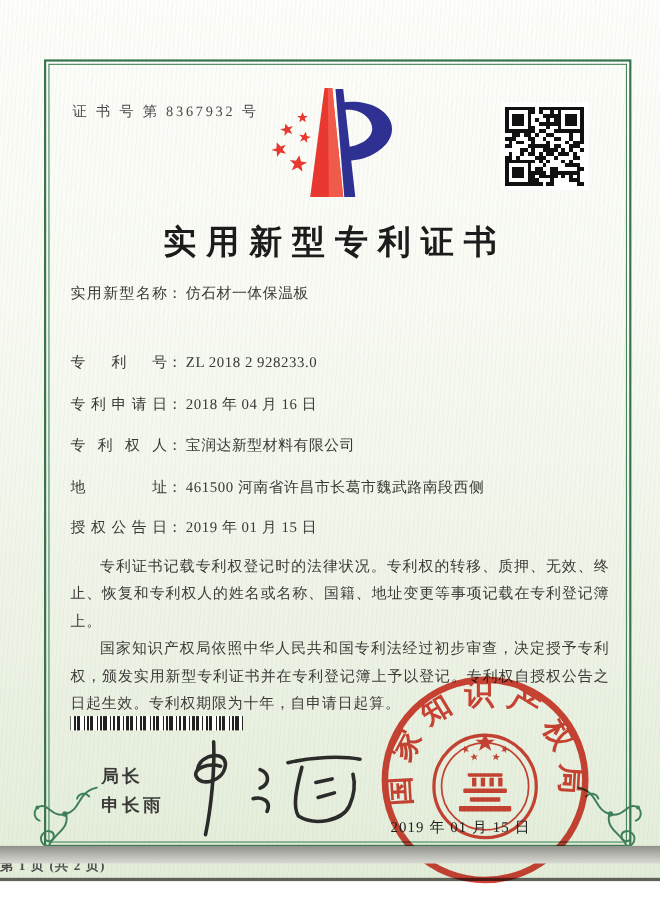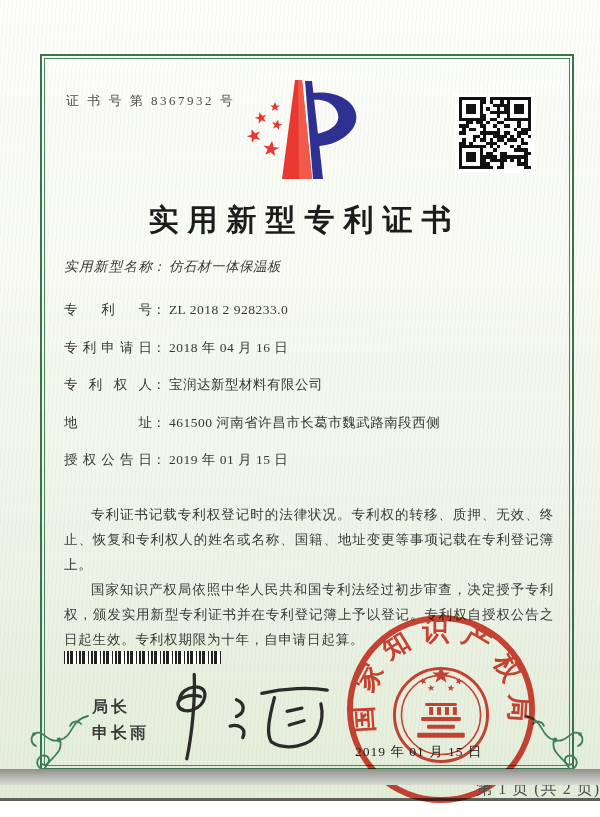--- a/index.html
+++ b/index.html
@@ -31,21 +31,21 @@
 
   .logo { position:absolute; left:231px; top:76px; width:152px; height:110px; }
   .qr { position:absolute; left:455px; top:93px; width:80px; height:80px; background:#fff; padding:4px; }
   .qr svg { width:100%; height:100%; shape-rendering:crispEdges; }
 
   .title { position:absolute; left:0; top:189px; width:600px; text-align:center;
     font-size:30px; font-weight:600; letter-spacing:9px; padding-left:9px; color:#1c1c1c;margin-top:11px; }
 
   .fields { position:absolute; left:64px; top:257px; right:42px; font-size:13.5px; color:#383836; }
   .field-row { line-height:20px; margin-bottom:17.5px; white-space:nowrap; }
-  .field-row.first { margin-bottom:23px;font-style:italic; }
+  .field-row.first { margin-bottom:43px; }
   .field-row.last { display:flex; gap:44px; }
   .flabel { display:inline-block; width:88px; text-align:justify; text-align-last:justify; vertical-align:bottom; }
   .flabel5 { display:inline-block; }
   .fvalue { letter-spacing:.5px; }
 
   .paras { position:absolute; left:64px; right:46px; top:502px;
     font-size:13.5px; line-height:25px; color:#3c3a38; text-align:justify; letter-spacing:.8px; }
   .paras p { text-indent:2em; }
 
   .barcode { position:absolute; left:64px; top:651px; width:157px; height:13px;
@@ -54,22 +54,22 @@
   .director { position:absolute; left:92px; top:694px; font-size:16px; font-weight:600;
     color:#3a3a38; letter-spacing:3px; line-height:26px; }
 
   .signature { position:absolute; left:152px; top:668px; width:190px; height:95px; }
 
   .seal { position:absolute; left:342px; top:610px; width:198px; height:198px;
     mix-blend-mode:multiply; opacity:.94; }
   .seal-date { position:absolute; left:355px; top:743px; font-size:13.5px; color:#1f1e1c;
     letter-spacing:1px; z-index:5; }
 
-  .footer-page { position:absolute; left:0; top:779px; width:600px; text-align:right;
-    font-size:16px; color:#4c4c4a; letter-spacing:1px; }
+  .footer-page { position:absolute; left:0; top:779px; width:600px; text-align:left;
+    font-size:12px; color:#4c4c4a; letter-spacing:1px;font-weight:bold; }
 </style>
 </head>
 <body>
 
 <div class="photo">
   <div class="paper">
 
     <div class="frame"></div>
 
     <svg class="corner bl" viewBox="0 0 64 74">

